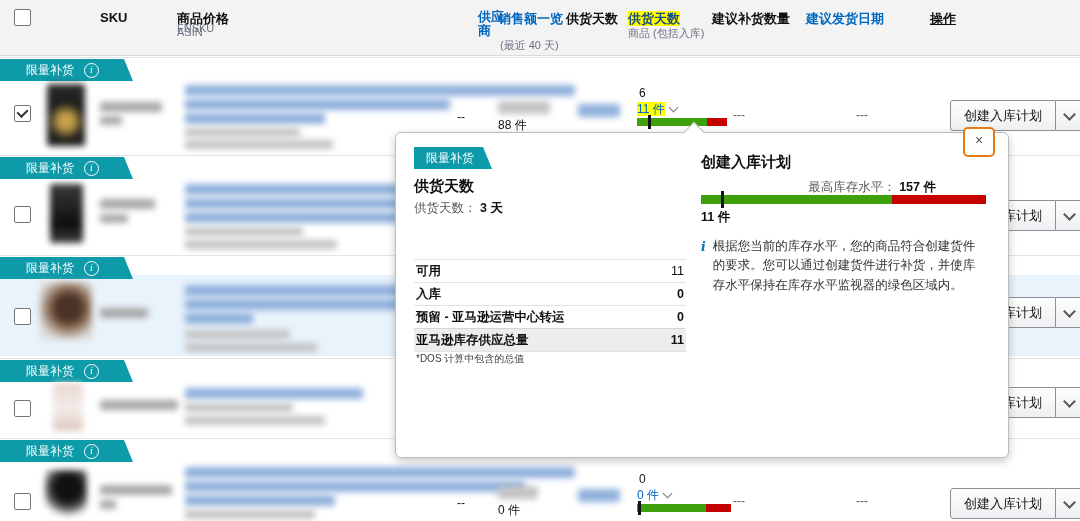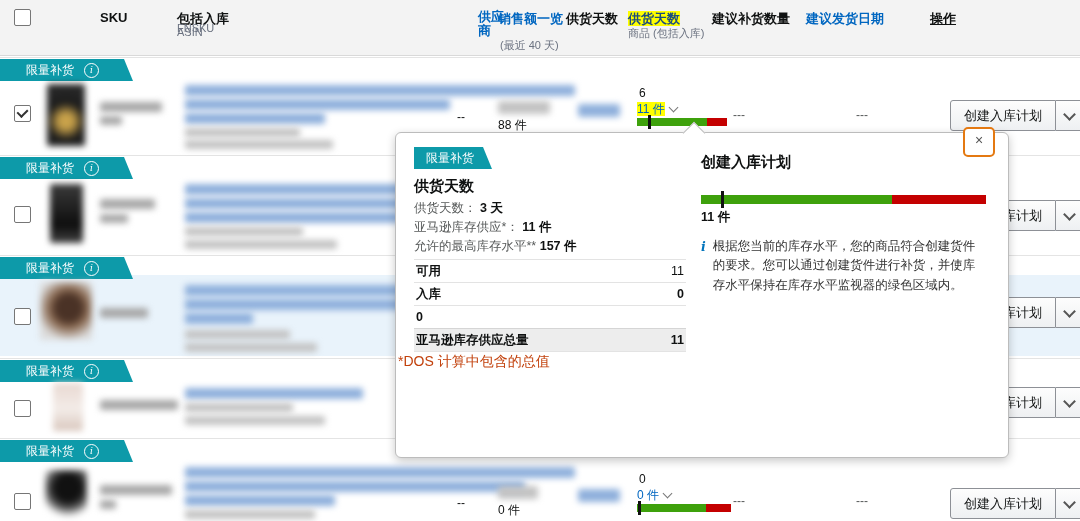--- a/index.html
+++ b/index.html
@@ -62,31 +62,31 @@
   .ptable{position:absolute;left:18px;top:126px;width:272px;font-size:12.5px;}
   .prow{display:flex;justify-content:space-between;align-items:center;height:22px;border-top:1px solid #e3e3e3;padding:0 2px;}
   .prow b{font-weight:bold;}
   .prow.total{background:#ededed;border-top:1px solid #d5d5d5;border-bottom:1px solid #e3e3e3;}
   .bar-label{position:absolute;left:305px;top:46px;width:235px;text-align:right;font-size:12.5px;color:#565959;white-space:nowrap;}
   .bar-label b{color:#0f1111;}
   .pbar{position:absolute;left:305px;top:62px;width:285px;}
   .marker-label{position:absolute;left:305px;top:76px;font-size:12.5px;font-weight:bold;}
   .pinfo{position:absolute;left:305px;top:104px;width:285px;display:flex;gap:7px;font-size:12.5px;color:#333;line-height:1.55;}
   .pinfo .i{color:#0073bb;font-weight:bold;font-style:italic;font-family:"DejaVu Serif",serif;flex:0 0 auto;}
-  .fn{position:absolute;left:2px;width:578px;font-size:14px;color:#c2410c;line-height:1.55;}
+  .fn{position:absolute;left:20px;width:578px;font-size:10px;color:#404040;line-height:1.55;}
 </style>
 </head>
 <body>
 
 <div class="stage">
 
   <div class="thead">
     <div class="cb" style="left:14px;top:9px;"></div>
     <div class="hc" style="left:100px;top:10px;">SKU</div>
-    <div class="hc" style="left:177px;top:10px;">包括入库</div>
+    <div class="hc" style="left:177px;top:10px;">商品价格</div>
     <div class="hsub" style="left:177px;top:26px;">ASIN</div>
     <div class="hsub" style="left:177px;top:22px;">FNSKU</div>
     <div class="hc link wrap" style="left:478px;top:10px;">供应商</div>
     <div class="hc link" style="left:498px;top:10px;">销售额一览</div>
     <div class="hsub" style="left:500px;top:38px;">(最近 40 天)</div>
     <div class="hc" style="left:566px;top:10px;">供货天数</div>
     <div class="hc sorted" style="left:628px;top:10px;"><span class="hl">供货天数</span></div>
     <div class="hsub" style="left:628px;top:26px;">商品 (包括入库)</div>
     <div class="hc" style="left:712px;top:10px;">建议补货数量</div>
     <div class="hc link" style="left:806px;top:10px;">建议发货日期</div>
@@ -246,42 +246,42 @@
   </div>
 
   <div class="popover">
     <div class="pop-arrow"></div>
     <div class="pop-close">×</div>
 
     <div class="pbadge">限量补货</div>
 
     <div class="ph" style="left:18px;top:44px;">供货天数</div>
     <div class="stat" style="top:67px;"><span>供货天数：</span> <b>3 天</b></div>
-    <div class="stat" style="top:86px;"><span>亚马逊库存供应*：</span> <b>11 件</b></div>
-    <div class="stat" style="top:105px;"><span>允许的最高库存水平**</span> <b>157 件</b></div>
 
     <div class="ptable">
       <div class="prow">
           <b>可用</b>
           <span>11</span>
         </div>
       <div class="prow">
           <b>入库</b>
           <b>0</b>
         </div>
       <div class="prow">
+          <b>预留 - 亚马逊运营中心转运</b>
           <b>0</b>
         </div>
       <div class="prow total">
           <b>亚马逊库存供应总量</b>
           <b>11</b>
         </div>
     </div>
 
     <div class="ph" style="left:305px;top:20px;">创建入库计划</div>
+    <div class="bar-label"><span>最高库存水平：</span> <b>157 件</b></div>
     <div class="pbar">
       <div class="bar" style="height: 9px; --g: 67%; --m: 7%;">
           <div class="g"></div>
           <div class="m" style="height:17px;top:-4px;"></div>
         </div>
     </div>
     <div class="marker-label">11 件</div>
     <div class="pinfo">
       <span class="i">i</span>
       <span>根据您当前的库存水平，您的商品符合创建货件的要求。您可以通过创建货件进行补货，并使库存水平保持在库存水平监视器的绿色区域内。</span>

